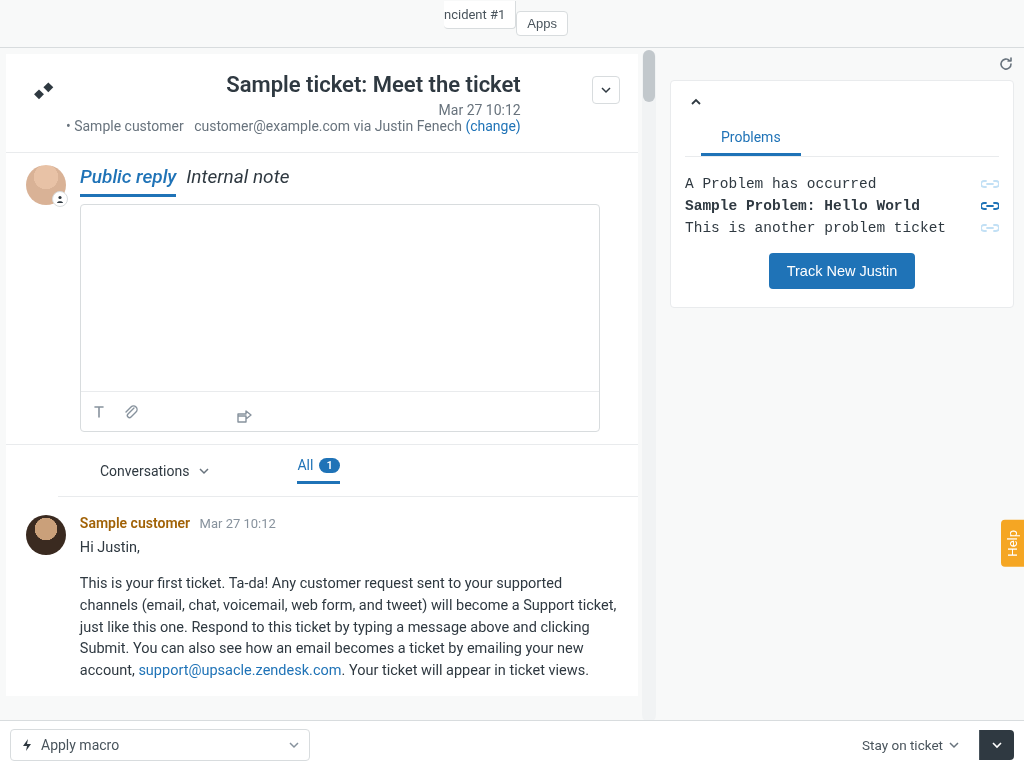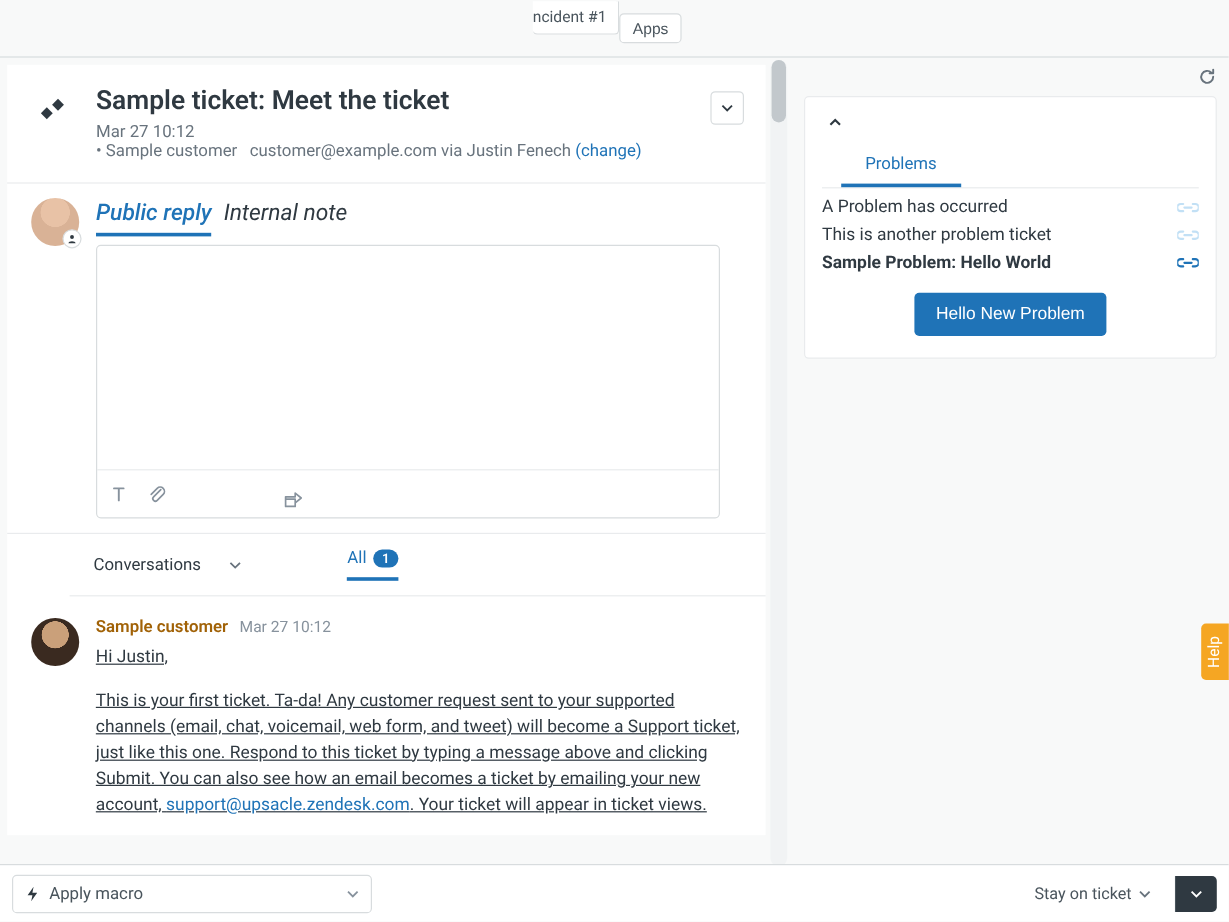--- a/index.html
+++ b/index.html
@@ -7,64 +7,64 @@
   .topbar { height: 48px; border-bottom: 1px solid #d8dcde; display: flex; align-items: center; padding: 0 12px; justify-content: center; background: #fff; background: #f8f9f9;}
   .tab { border: 1px solid #d8dcde; border-top:none; border-left:none; background: #fff; padding: 6px 10px; font-size: 13px; color: #49545c; border-radius: 0 0 4px 4px; margin-left:-12px; margin-top:-18px; padding-left:0;}
   .apps-btn { border: 1px solid #d8dcde; background: #fff; padding: 4px 10px; border-radius: 4px; font-size: 13px; color: #49545c; cursor:pointer;}
   .main { display: flex; height: 672px; }
   .left { width: 658px; display:flex; flex-direction:column; }
   .scrollwrap{ position:relative; flex:1; overflow:hidden;}
   .vscroll { position:absolute; top:2px; right:2px; width:14px; height:100%; background:#f1f3f4; border-radius:7px;}
   .vscroll-thumb{ position:absolute; top:0; left:1px; width:12px; height:52px; background:#c2c8cc; border-radius:6px;}
   .ticket-card { background:#fff; margin:6px 0 0 6px; width:632px;}
   .ticket-header { padding: 18px 20px 18px 20px; border-bottom:1px solid #e9ebed; position:relative;}
-  .ticket-title-row{ display:flex; align-items:flex-start; gap:14px;}
+  .ticket-title-row{ display:flex; align-items:flex-start; gap:0;text-align:right;}
   .ticket-icon { width:40px; height:40px; border-radius:4px; background:#fff; display:flex; align-items:center; justify-content:center; }
   .ticket-icon svg{ width:28px; height:28px;}
   .title { font-size: 22px; font-weight:600; color:#2f3941; line-height:1.2;}
   .sub { font-size:14px; color:#68737d; margin-top:4px;}
   .sub .change{ color:#1f73b7; cursor:pointer;}
   .caret-box{ position:absolute; right:18px; top:22px; width:28px; height:28px; border:1px solid #d8dcde; border-radius:4px; display:flex; align-items:center; justify-content:center; cursor:pointer;}
   .reply-area{ padding: 12px 20px 12px 20px; border-bottom:1px solid #e9ebed;}
   .reply-row{ display:flex; align-items:flex-start; gap:14px;}
   .avatar { width:40px; height:40px; border-radius:50%; background:#e6d4c4; position:relative; overflow:visible;}
   .avatar-a{ background: radial-gradient(circle at 50% 30%, #e8c2a6 0 35%, #d9b296 36% 100%);}
   .avatar-badge{ position:absolute; right:-2px; bottom:-2px; width:16px; height:16px; background:#fff; border:1px solid #d8dcde; border-radius:50%; display:flex; align-items:center; justify-content:center; font-size:9px; color:#2f3941;}
   .tabs{ display:flex; gap:10px; font-size:19px; margin-bottom:-1px;font-style:italic;}
   .tab-item{ padding:0 0 6px 0; color:#2f3941; cursor:pointer;}
   .tab-item.active{ color:#1f73b7; border-bottom:3px solid #1f73b7; font-weight:500;}
   .editor{ border:1px solid #d8dcde; border-radius:4px; margin-top:8px; width:520px;}
   .editor-body{ height:186px; }
   .editor-toolbar{ height:40px; border-top:1px solid #e9ebed; display:flex; align-items:center; padding:0 10px; gap:16px; color:#87929d;}
   .editor-toolbar .right{ margin-left:auto;}
   .conv-bar{ padding:12px 20px; display:flex; align-items:center; gap:28px; margin-left:52px; border-bottom:1px solid #e9ebed;}
-  .conv-drop{ font-size:14px; color:#2f3941; cursor:pointer; display:flex; align-items:center; gap:24px;}
+  .conv-drop{ font-size:14px; color:#2f3941; cursor:pointer; display:flex; align-items:center; gap:10px;margin-left:22px;}
   .filter-all{ font-size:14px; color:#1f73b7; border-bottom:3px solid #1f73b7; padding-bottom:8px; margin-left:60px; display:flex; align-items:center; gap:6px; cursor:pointer;}
   .pill{ background:#1f73b7; color:#fff; font-size:11px; border-radius:9px; padding:1px 7px; font-weight:600;}
   .message{ padding:18px 20px 0 20px; display:flex; gap:14px;}
   .avatar-b{ background: radial-gradient(circle at 50% 35%, #caa07a 0 34%, #3a2a20 35% 100%);}
   .msg-head{ font-size:14px;}
   .msg-head .name{ font-weight:600; color:#a16207;}
   .msg-head .time{ color:#87929d; margin-left:6px; font-size:13px;}
   .msg-body{ font-size:14.5px; color:#2f3941; line-height:1.5; margin-top:6px; max-width:540px;}
-  .msg-body p{ margin:0 0 14px 0;text-decoration:underline;}
+  .msg-body p{ margin:0 0 14px 0;}
   .msg-body a{ color:#1f73b7; text-decoration:none;}
   
   .right { width: 366px; padding:10px 10px 0 12px; position:relative;}
   .refresh{ position:absolute; right:10px; top:8px; color:#68737d; cursor:pointer;}
   .panel{ background:#fff; border:1px solid #e9ebed; border-radius:4px; margin-top:22px;}
   .panel-head{ padding:10px 14px 0 14px;}
   .up-caret{ width:22px; height:22px; display:flex; align-items:center; justify-content:center; cursor:pointer; color:#2f3941;}
   .panel-title-row{ display:flex; align-items:center; justify-content:space-between; padding:6px 0 12px 0; border-bottom:1px solid #e9ebed;}
   .panel-title{ font-size:17px; font-weight:600; color:#2f3941;}
   .compass{ width:22px; height:22px;}
   .panel-body{ padding:8px 14px 18px 14px;}
-  .ptabs{ display:flex; border-bottom:1px solid #e9ebed; margin-bottom:4px;}
+  .ptabs{ display:flex; border-bottom:1px solid #e9ebed; margin-bottom:16px;}
   .ptab{ padding:8px 20px; font-size:14px; color:#1f73b7; border-bottom:3px solid #1f73b7; cursor:pointer; margin:0 auto 0 0; margin-left:16px;}
-  .plist{ font-size:14.5px; color:#2f3941;}
+  .plist{ font-size:14.5px; color:#2f3941;font-family:Liberation Mono, monospace;}
   .prow{ display:flex; justify-content:space-between; align-items:center; padding:3px 0;}
   .prow.bold{ font-weight:700;}
   .link-icon{ color:#1f73b7;}
   .link-icon.dim{ color:#c2e0f5;}
   .track-btn{ display:block; margin:14px auto 0 auto; background:#1f73b7; color:#fff; border:none; border-radius:4px; padding:10px 18px; font-size:14.5px; cursor:pointer;}
   
   .footer{ height:48px; border-top:1px solid #d8dcde; display:flex; align-items:center; padding:0 10px; gap:12px; background:#fff;}
   .macro{ width:300px; height:32px; border:1px solid #d8dcde; border-radius:4px; display:flex; align-items:center; padding:0 10px; font-size:14px; color:#49545c; cursor:pointer; position:relative;}
   .macro .chev{ margin-left:auto; color:#87929d;}
   .bolt{ margin-right:8px;}
@@ -208,38 +208,38 @@
         </div>
         <div class="plist">
           <div class="prow">
             <span>A Problem has occurred</span>
             <span class="link-icon dim">
                 <svg width="18" height="12" viewBox="0 0 18 12">
                   <path d="M6 6 H12 M5 3 H3 A3 3 0 0 0 3 9 H5 M13 3 H15 A3 3 0 0 1 15 9 H13" stroke="currentColor" stroke-width="1.8" fill="none" stroke-linecap="round"></path>
                 </svg>
               </span>
           </div>
+          <div class="prow bold">
+            <span>Sample Problem: Hello World</span>
+            <span class="link-icon">
+                <svg width="18" height="12" viewBox="0 0 18 12">
+                  <path d="M6 6 H12 M5 3 H3 A3 3 0 0 0 3 9 H5 M13 3 H15 A3 3 0 0 1 15 9 H13" stroke="currentColor" stroke-width="1.8" fill="none" stroke-linecap="round"></path>
+                </svg>
+              </span>
+          </div>
           <div class="prow">
             <span>This is another problem ticket</span>
             <span class="link-icon dim">
                 <svg width="18" height="12" viewBox="0 0 18 12">
                   <path d="M6 6 H12 M5 3 H3 A3 3 0 0 0 3 9 H5 M13 3 H15 A3 3 0 0 1 15 9 H13" stroke="currentColor" stroke-width="1.8" fill="none" stroke-linecap="round"></path>
                 </svg>
               </span>
           </div>
-          <div class="prow bold">
-            <span>Sample Problem: Hello World</span>
-            <span class="link-icon">
-                <svg width="18" height="12" viewBox="0 0 18 12">
-                  <path d="M6 6 H12 M5 3 H3 A3 3 0 0 0 3 9 H5 M13 3 H15 A3 3 0 0 1 15 9 H13" stroke="currentColor" stroke-width="1.8" fill="none" stroke-linecap="round"></path>
-                </svg>
-              </span>
-          </div>
-        </div>
-        <button class="track-btn">Hello New Problem</button>
+        </div>
+        <button class="track-btn">Track New Justin</button>
       </div>
     </div>
   </div>
 </div>
 
 <div class="footer">
   <div class="macro">
     <span class="bolt">
         <svg width="12" height="14" viewBox="0 0 12 14">
           <path d="M7 1 L2 8 H6 L5 13 L10 6 H6 Z" fill="#2f3941"></path>

